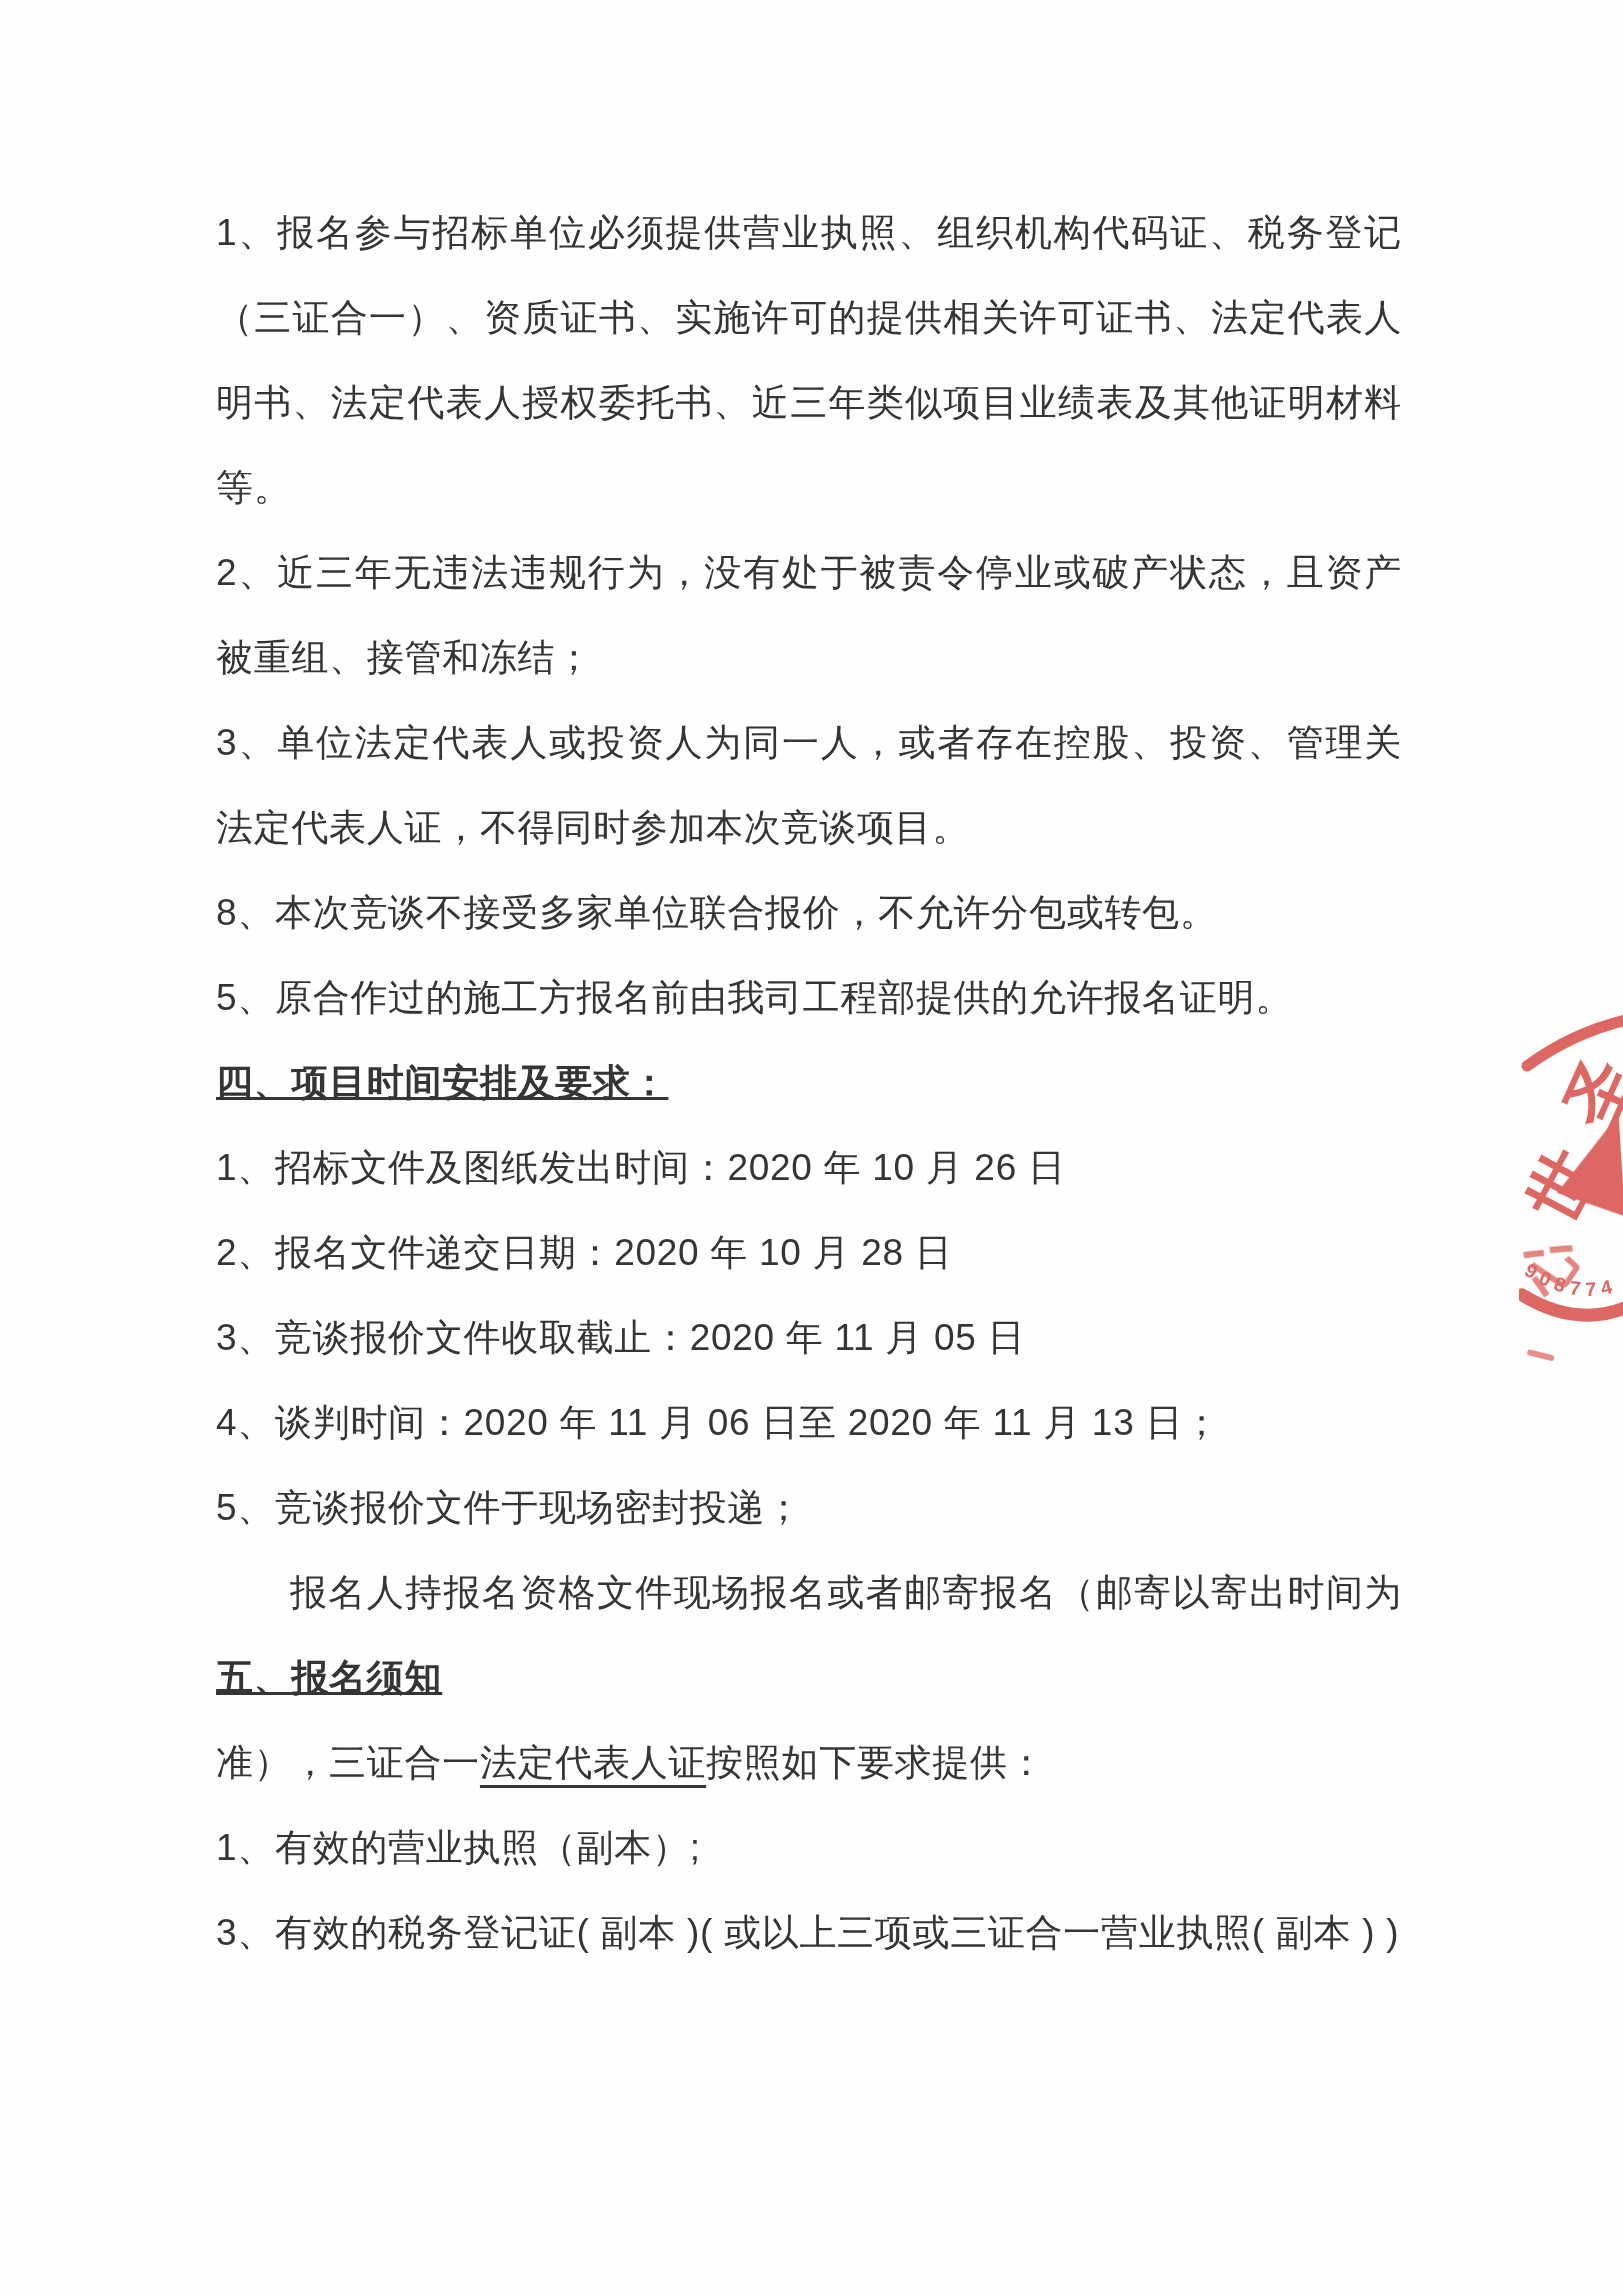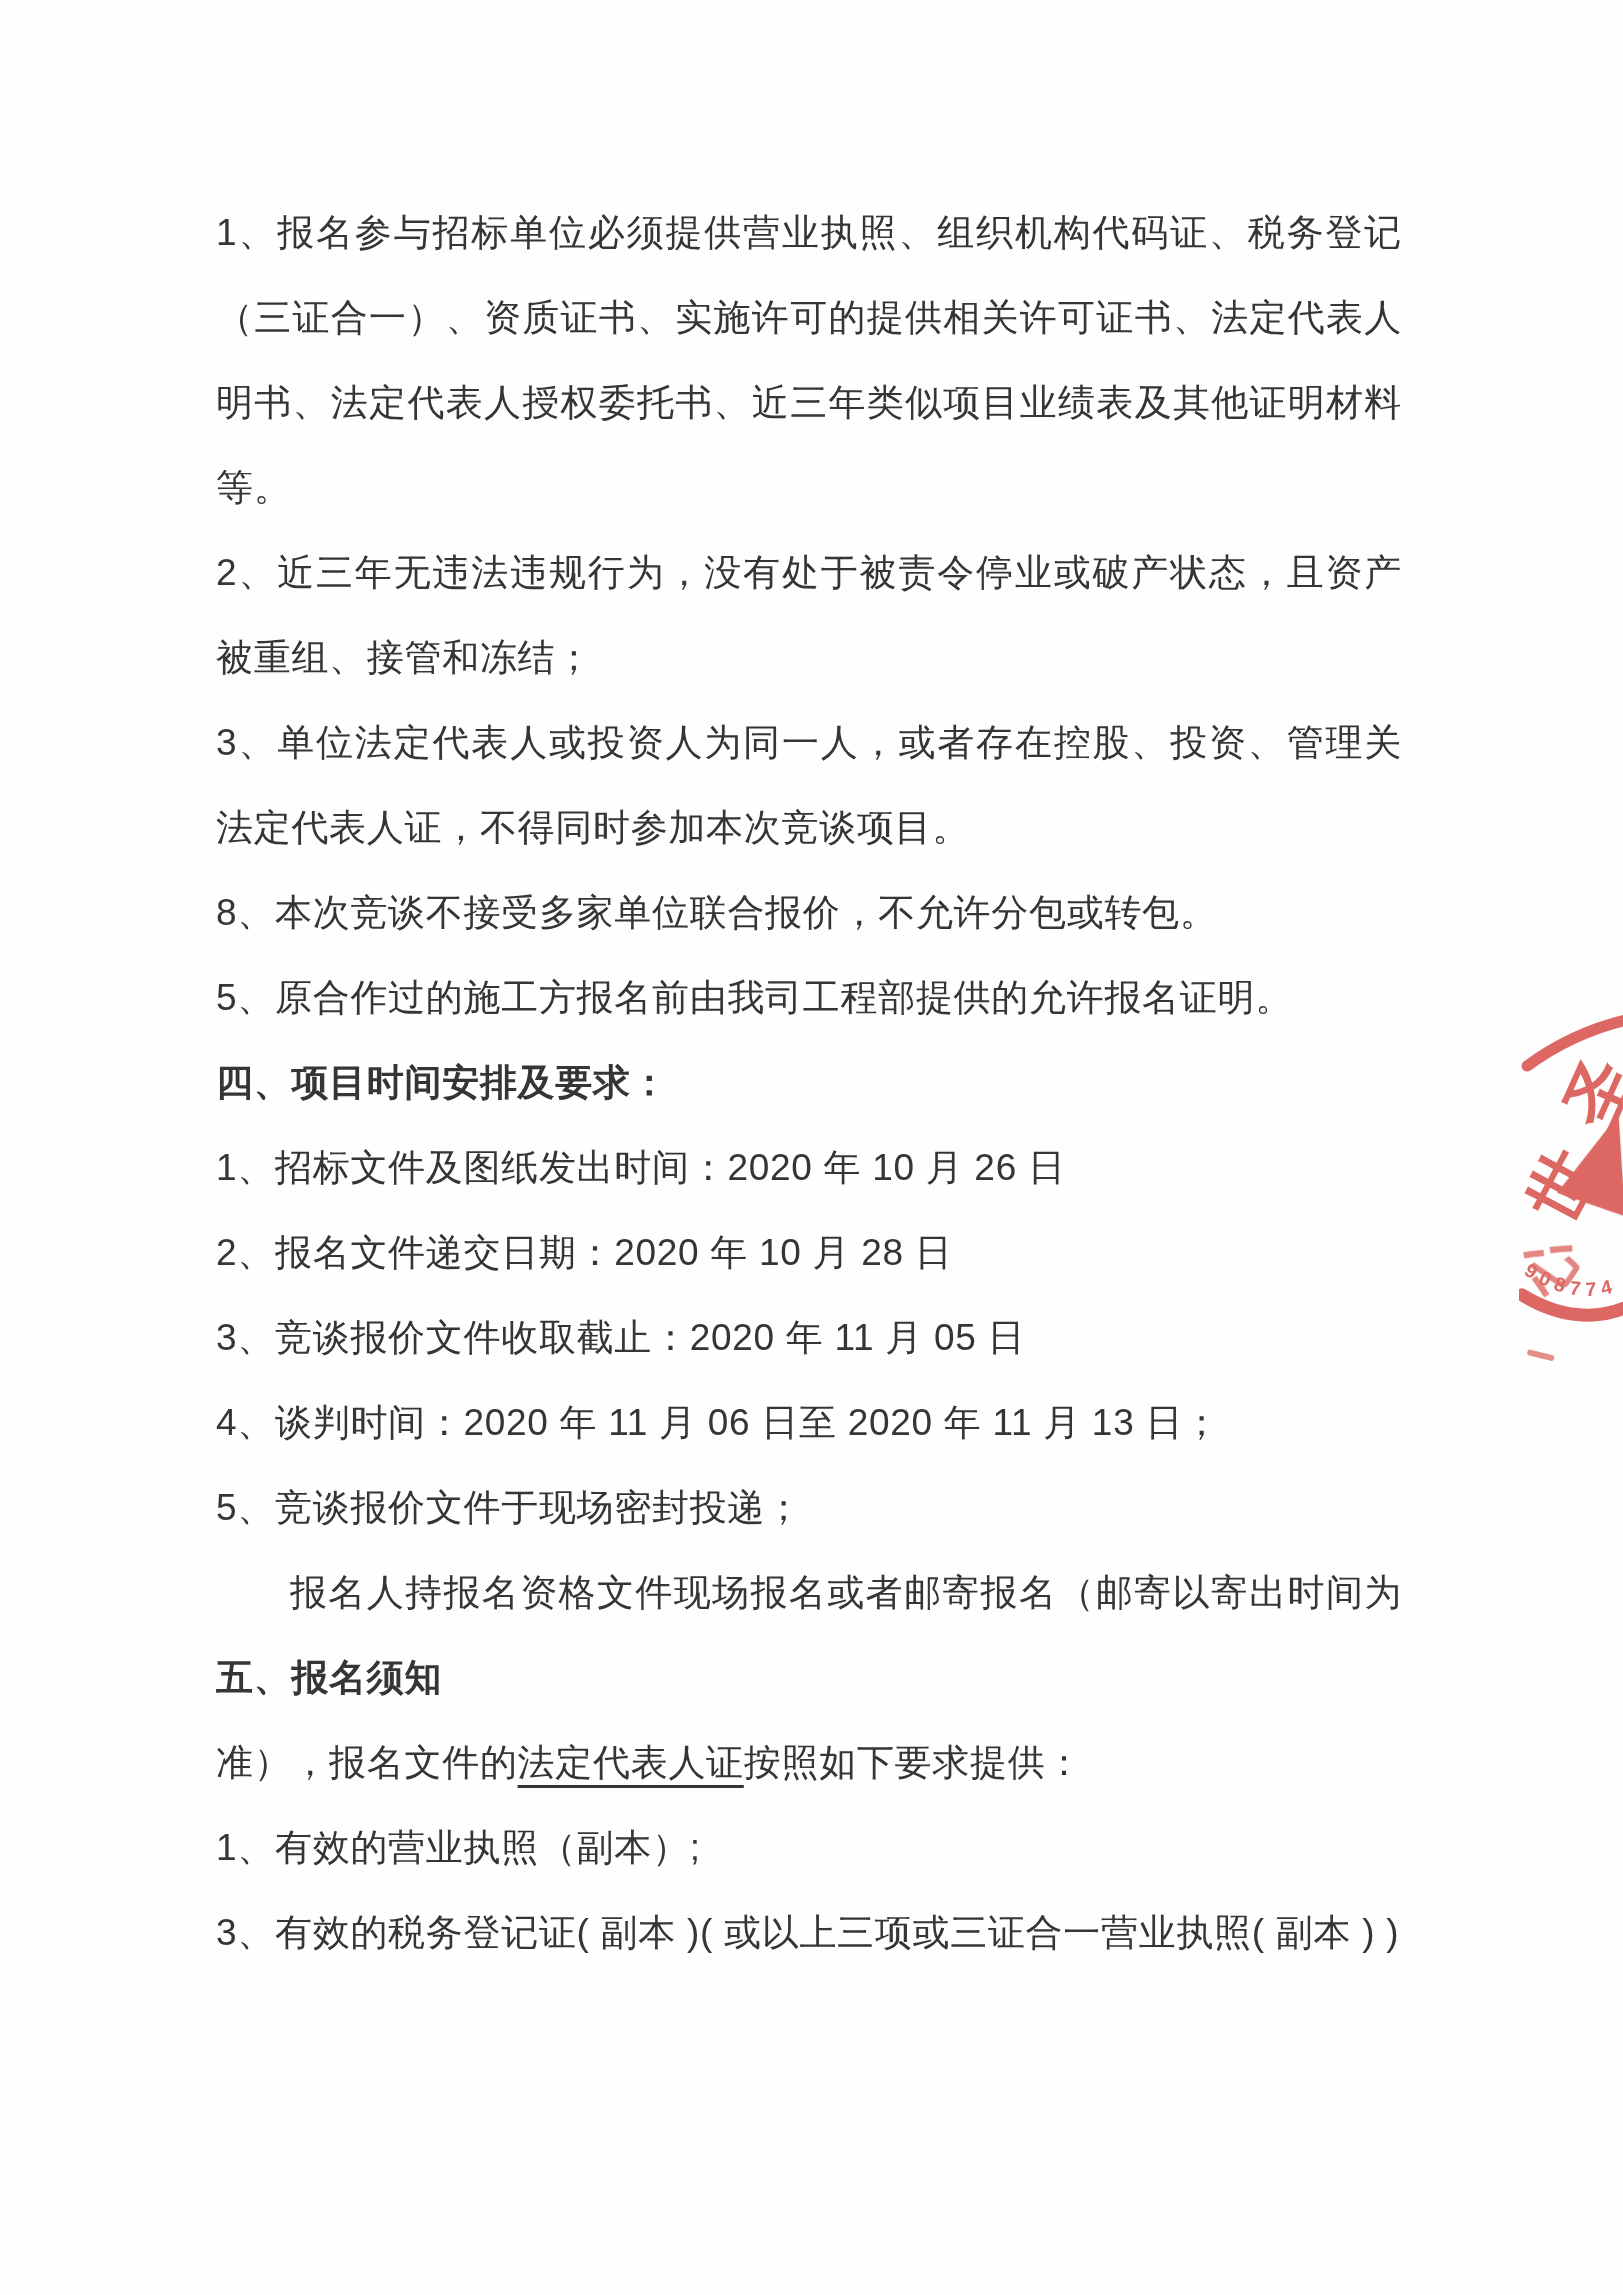--- a/index.html
+++ b/index.html
@@ -18,21 +18,21 @@
   .line{
     height:85px;line-height:85px;
     overflow:hidden;white-space:nowrap;text-align:left;
     letter-spacing:0.7px;
   }
   .line.fill{
     white-space:normal;
     text-align:justify;text-align-last:justify;
     text-justify:inter-character;
   }
-  .line.bold{font-weight:bold;}
+  .line.bold{font-weight:bold;text-decoration:underline;}
   .line.indent{text-indent:2em;}
   .u{
     text-decoration:underline;
     text-decoration-thickness:3.3px;
     text-underline-offset:9.8px;
   }
   .stamp{
     position:absolute;left:1519px;top:1015px;width:105px;height:353px;
     pointer-events:none;
   }
@@ -54,21 +54,21 @@
       <div class="line"><span>8、本次竞谈不接受多家单位联合报价，不允许分包或转包。</span></div>
       <div class="line"><span>5、原合作过的施工方报名前由我司工程部提供的允许报名证明。</span></div>
       <div class="line bold"><span>四、项目时间安排及要求：</span></div>
       <div class="line"><span>1、招标文件及图纸发出时间：2020 年 10 月 26 日</span></div>
       <div class="line"><span>2、报名文件递交日期：2020 年 10 月 28 日</span></div>
       <div class="line"><span>3、竞谈报价文件收取截止：2020 年 11 月 05 日</span></div>
       <div class="line"><span>4、谈判时间：2020 年 11 月 06 日至 2020 年 11 月 13 日；</span></div>
       <div class="line"><span>5、竞谈报价文件于现场密封投递；</span></div>
       <div class="line fill indent"><span>报名人持报名资格文件现场报名或者邮寄报名（邮寄以寄出时间为</span></div>
       <div class="line bold"><span>五、报名须知</span></div>
-      <div class="line"><span>准），报名文件的</span><span class="u">法定代表人证</span><span>按照如下要求提供：</span></div>
+      <div class="line"><span>准），三证合一</span><span class="u">法定代表人证</span><span>按照如下要求提供：</span></div>
       <div class="line"><span>1、有效的营业执照（副本）;</span></div>
       <div class="line"><span>3、有效的税务登记证( 副本 )( 或以上三项或三证合一营业执照( 副本 ) ) ;</span></div>
     </div>
 
   <svg class="stamp" viewBox="0 0 160 540" width="105" height="353">
     <g fill="#d8534e" stroke="none" opacity="0.88">
 
       <path d="M 12 78 Q 80 28 162 8" fill="none" stroke="#d8534e" stroke-width="17" stroke-linecap="round"></path>
 
       <text x="78" y="165" font-size="104" font-weight="bold" transform="rotate(-66 118 130)">圣</text>

